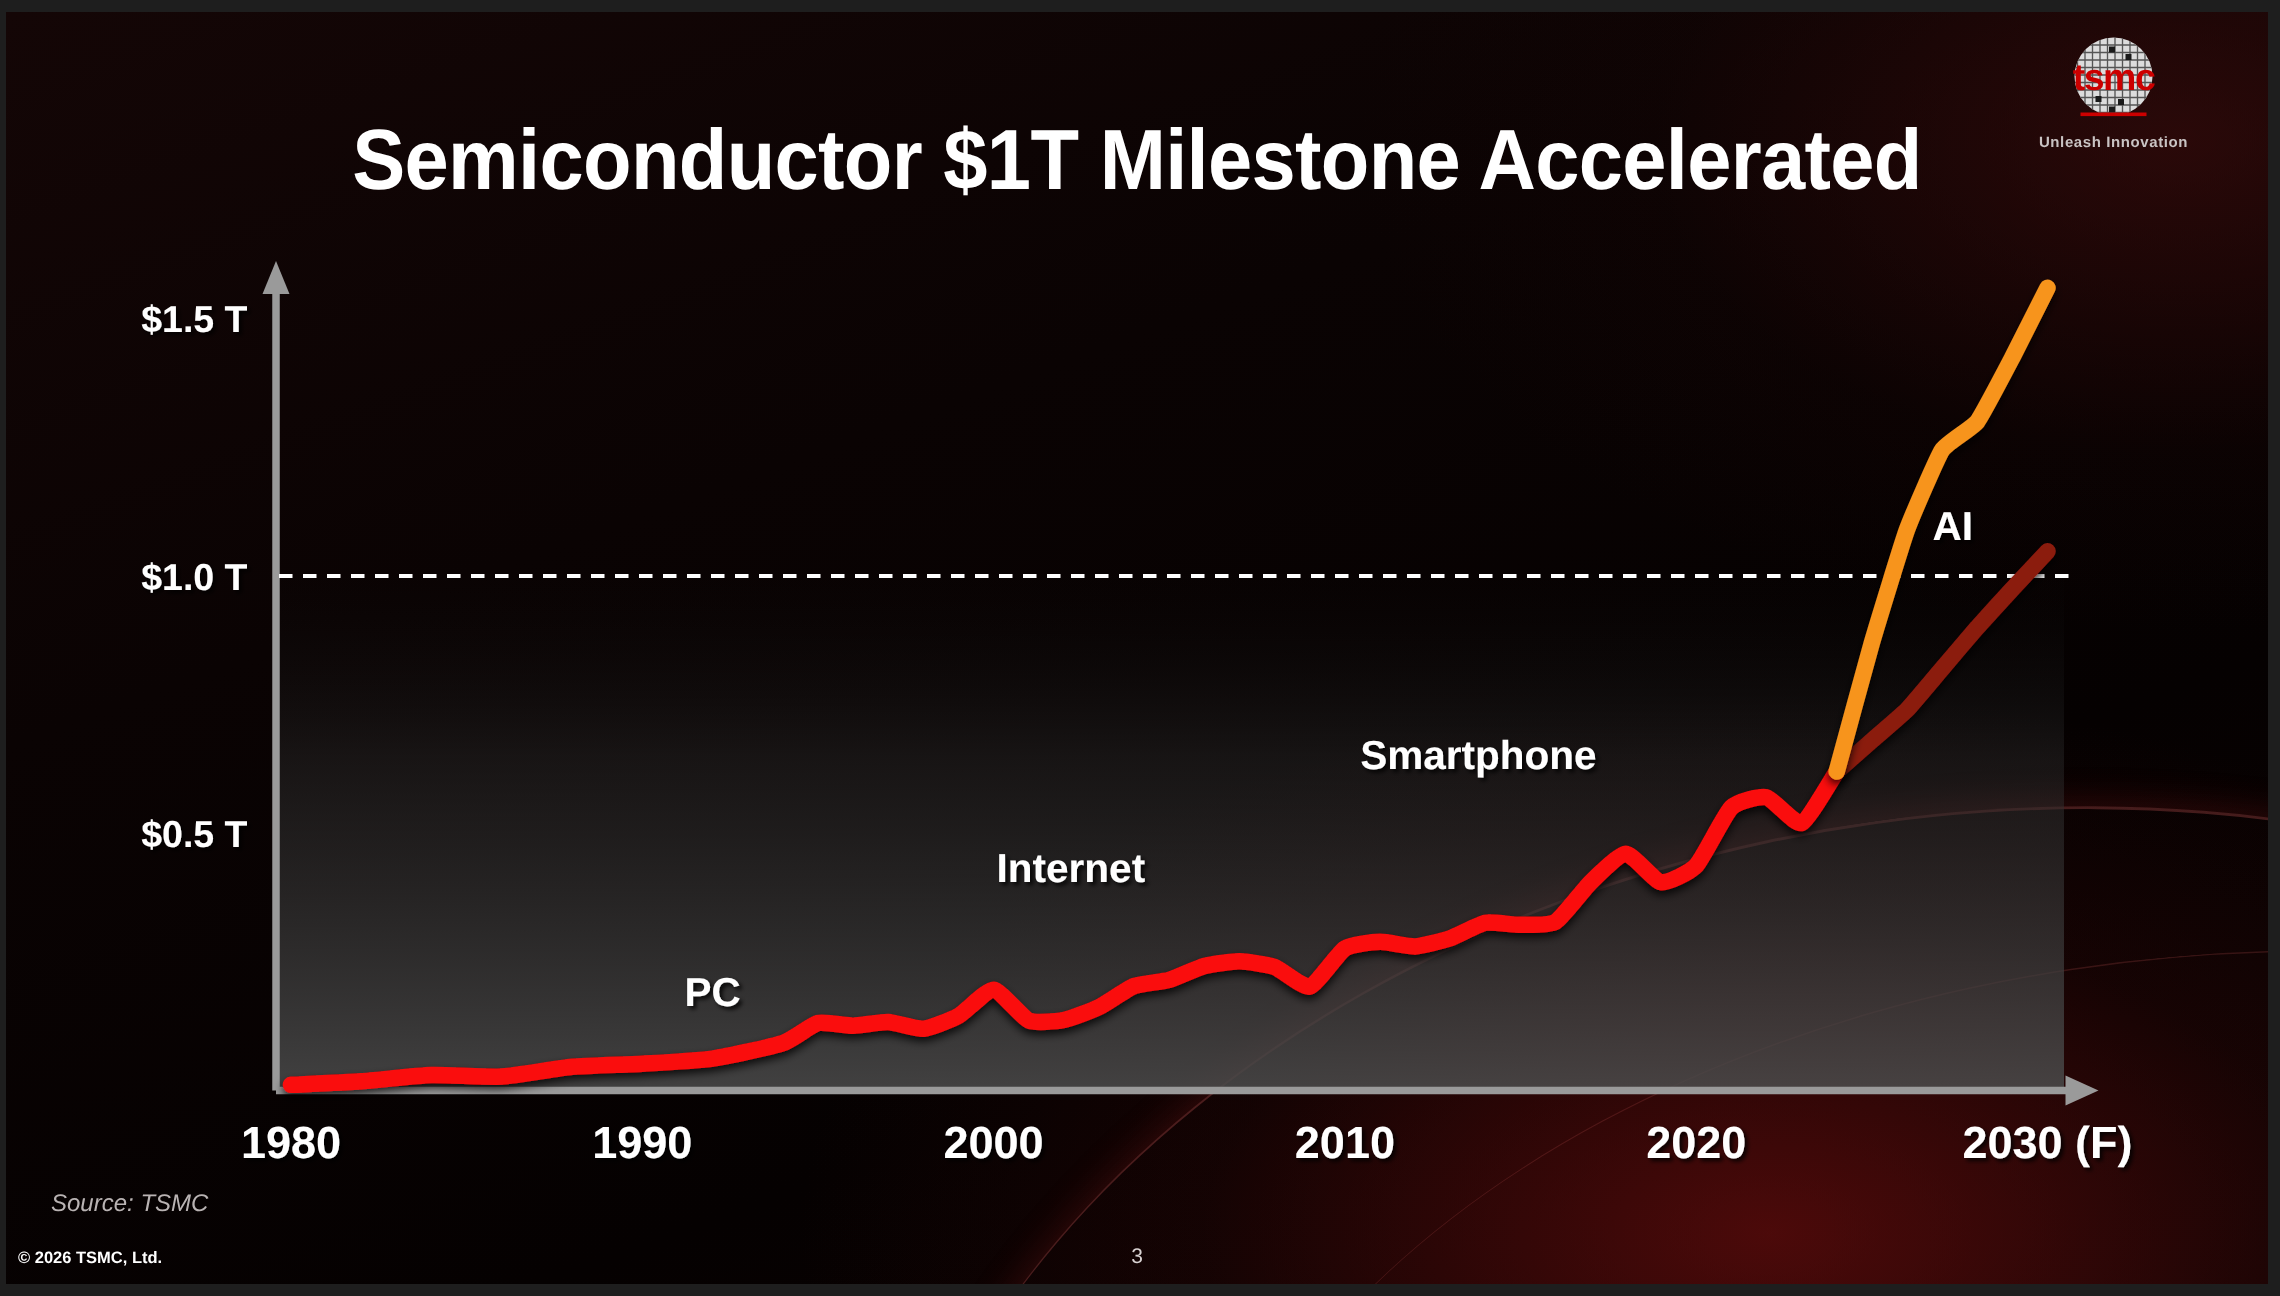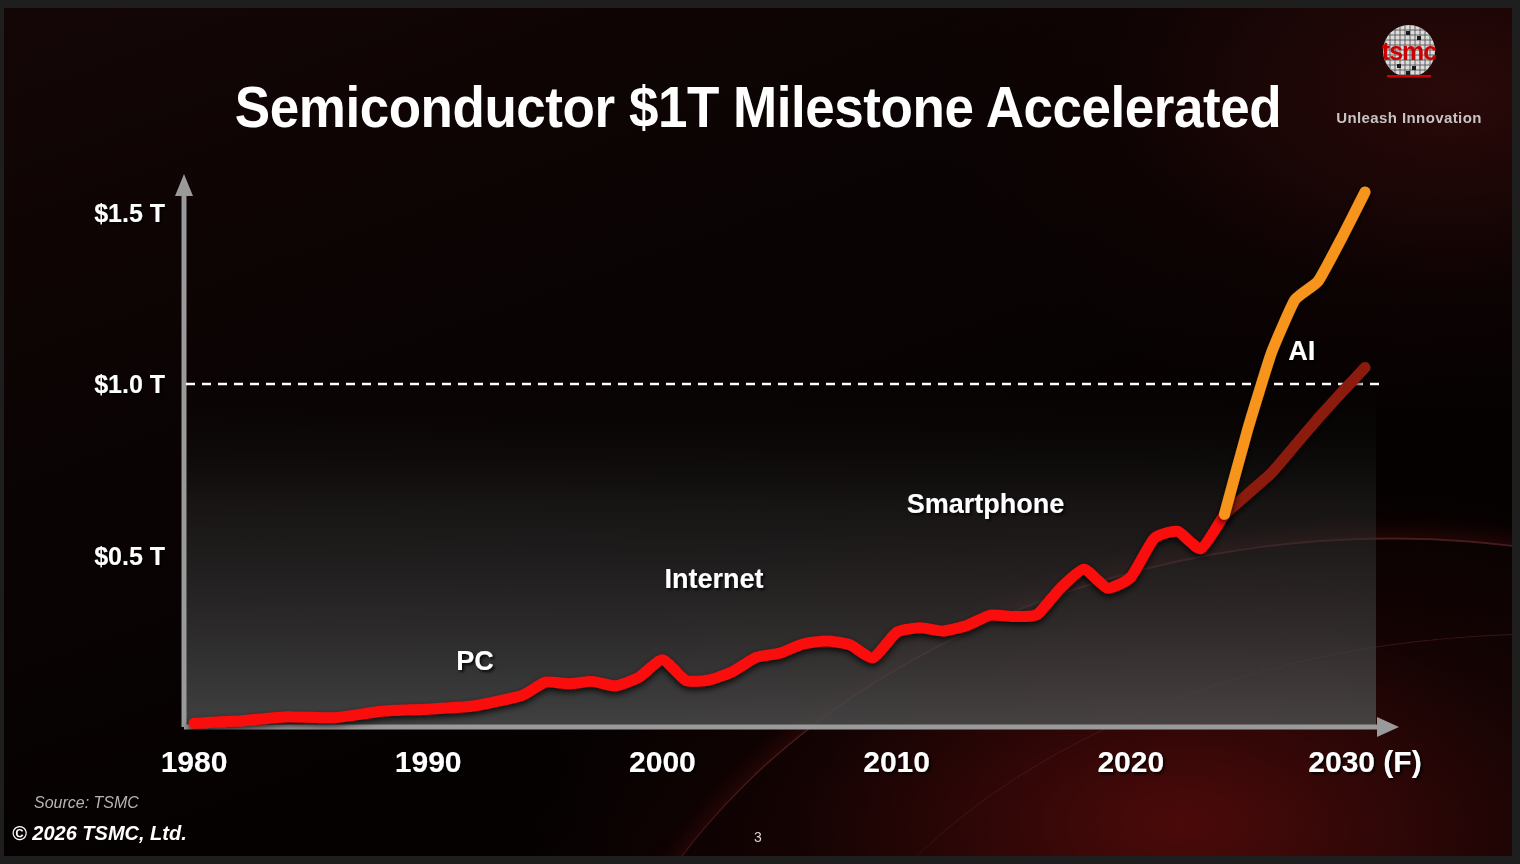--- a/index.html
+++ b/index.html
@@ -68,23 +68,23 @@
     right: 28px; top: 10px;
     width: 150px;
     text-align: center;
   }
   .wafer {
     position: relative;
     width: 72px; height: 72px;
     margin: 0 auto;
   }
   .logo-tagline {
-    margin-top: 19px;
+    margin-top: 0;
     color: #c9c3c3;
-    font-size: 15px;
+    font-size: 10px;
     font-weight: bold;
     letter-spacing: 0.4px;
   }
 
   
   #chart {
     position: absolute;
     left: -4px; top: -8px;
     width: 1520px; height: 864px;
   }
@@ -116,23 +116,22 @@
     left: 30px; bottom: 44px;
     color: #b9b3b3;
     font-size: 16px;
     font-style: italic;
     margin-top: 40px;
   }
   .copyright {
     position: absolute;
     left: 8px; bottom: 11px;
     color: #ffffff;
-    font-size: 20px;
-    font-weight: bold;
-    font-style: italic;
+    font-size: 11px;
+    font-weight: bold;
   }
   .pageno {
     position: absolute;
     left: 0; right: 0; bottom: 11px;
     text-align: center;
     color: #d8d2d2;
     font-size: 14px;
   }
 </style>
 </head>

